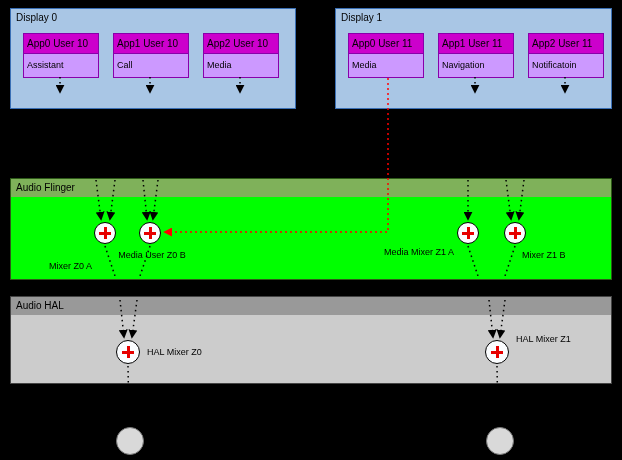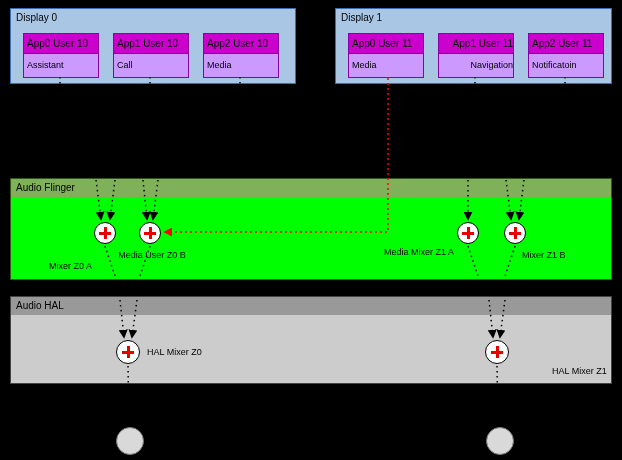--- a/index.html
+++ b/index.html
@@ -1,19 +1,19 @@
 <!DOCTYPE html>
 <html><head>
 <meta charset="utf-8">
 <style>
   html,body{margin:0;padding:0;background:#000;}
   .canvas{position:relative;width:622px;height:460px;background:#000;overflow:hidden;
           font-family:"Liberation Sans",sans-serif;color:#000;}
   
-  .display{position:absolute;height:76px;background:#a9c6e5;border:1px solid #3a6fb5;box-sizing:border-box;}
+  .display{position:absolute;height:101px;background:#a9c6e5;border:1px solid #3a6fb5;box-sizing:border-box;}
   .box-title{position:absolute;left:5px;top:3px;font-size:10px;}
   .app{position:absolute;top:24px;width:76px;border:1px solid #8800aa;box-sizing:border-box;}
   .app-header{height:19px;line-height:19px;background:#cc00cc;border-bottom:1px solid #8800aa;
               font-size:10px;padding-left:3px;white-space:nowrap;overflow:hidden;}
   .app-body{height:23px;line-height:23px;background:#cc99ff;font-size:9px;padding-left:3px;white-space:nowrap;}
   
   .band{position:absolute;left:10px;width:600px;border:1px solid #2d5a18;box-sizing:content-box;}
   .band-header{height:18px;line-height:18px;font-size:10px;padding-left:5px;}
   .flinger-header{background:#7fb15a;}
   .flinger-body{background:#00ff00;height:82px;}
@@ -55,21 +55,21 @@
       <div class="app-body">Media</div>
     </div>
   </div>
 
   <div class="display" style="left:335px;top:8px;width:277px;">
     <span class="box-title">Display 1</span>
     <div class="app" style="left:12px;">
       <div class="app-header">App0 User 11</div>
       <div class="app-body">Media</div>
     </div>
-    <div class="app" style="left:102px;text-align:right;">
+    <div class="app" style="left:102px;">
       <div class="app-header">App1 User 11</div>
       <div class="app-body">Navigation</div>
     </div>
     <div class="app" style="left:192px;">
       <div class="app-header">App2 User 11</div>
       <div class="app-body">Notificatoin</div>
     </div>
   </div>
 
   <div class="band band-hal" style="top:296px;">
@@ -144,18 +144,18 @@
   <span class="mixer-label t-right" style="left:366px;top:247px;width:88px;">Media Mixer Z1 A</span>
   <span class="mixer-label" style="left:522px;top:250px;">Mixer Z1 B</span>
 
   <div class="mixer big" style="left:116px;top:340px;">
     <span class="cross"></span>
   </div>
   <div class="mixer big" style="left:485px;top:340px;">
     <span class="cross"></span>
   </div>
   <span class="mixer-label" style="left:147px;top:347px;">HAL Mixer Z0</span>
-  <span class="mixer-label" style="left:516px;top:366px;margin-left:36px;">HAL Mixer Z1</span>
+  <span class="mixer-label" style="left:516px;top:334px;">HAL Mixer Z1</span>
 
   <div class="speaker" style="left:116px;top:427px;"></div>
   <div class="speaker" style="left:486px;top:427px;"></div>
 
 </div>
 
 </body></html>

